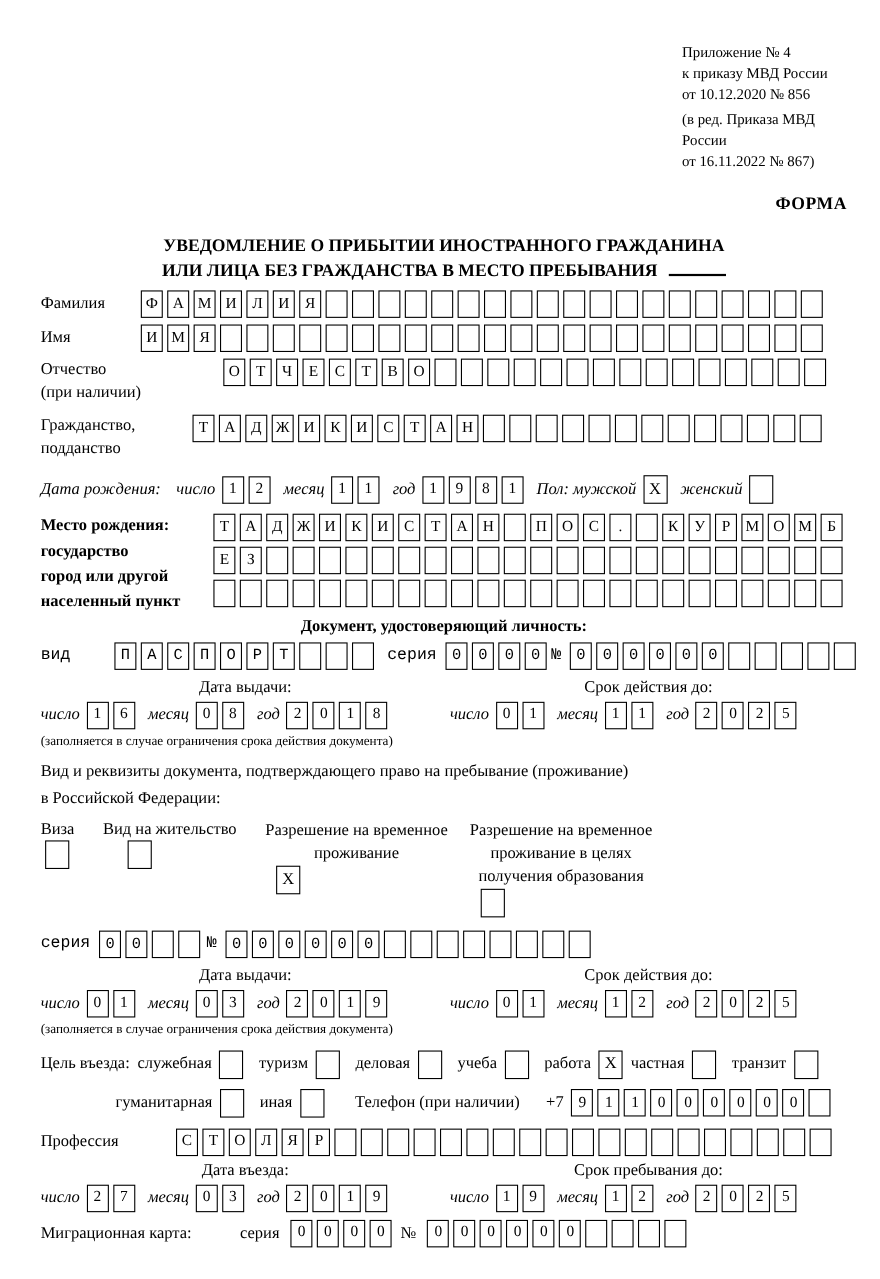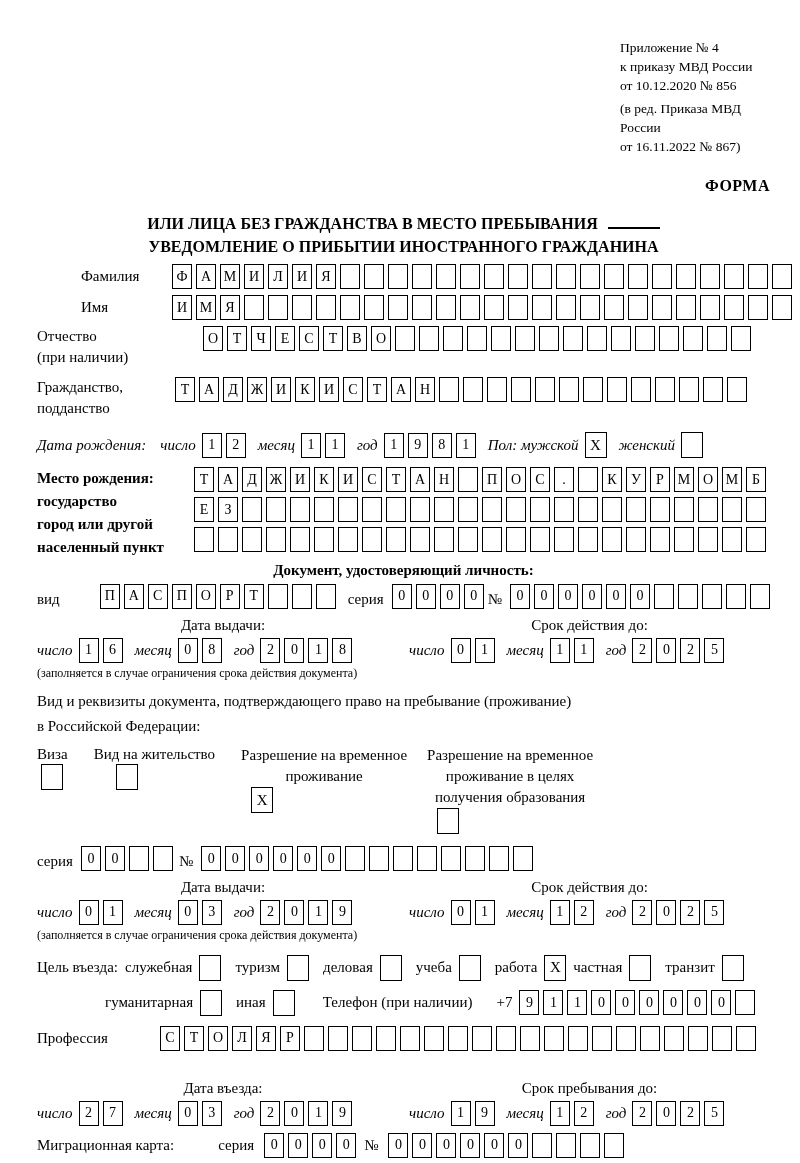--- a/index.html
+++ b/index.html
@@ -27,37 +27,37 @@
     font-size: 14px; line-height: 1;
   }
   .checkbox {
     display: inline-flex; align-items: center; justify-content: center;
     width: 22px; height: 26px; flex: 0 0 auto;
     border: 1.6px solid #000; font-size: 15px; font-weight: normal;
   }
   .row { display: flex; align-items: flex-start; }
   .lbl { flex: 0 0 auto; }
   
-  .r-surname, .r-name { margin-top: 6px; margin-left: 44px; }
+  .r-surname, .r-name { margin-top: 6px; }
   .r-surname .lbl, .r-name .lbl { width: 91px; padding-top: 3px; }
   .grid2 { display: grid; grid-template-columns: 166px 1fr; margin-top: 6px; row-gap: 9px; }
   .grid2 .lbl2 { line-height: 21px; }
   .citizen-boxes { margin-left: -28px; }
   
   .inlinefields { display: flex; align-items: center; }
   .inlinefields .t { margin-right: 6px; font-style: italic; }
   .inlinefields .g { display: flex; margin-right: 8px; }
   .r-birthdate { margin-top: 13px; align-items: center; }
   
   .r-birthplace { margin-top: 9px; }
   .r-birthplace .lblcol { width: 168px; line-height: 23px; font-weight: bold; }
   .boxstack > .boxrow { margin-bottom: 5px; }
   
   .doc-head { text-align: center; font-weight: bold; font-size: 15px; margin-top: 2px; margin-bottom: 4px; }
-  .r-docvid { align-items: flex-end; }
+  .r-docvid { align-items: center; font-family: Liberation Mono, monospace; }
   .r-docvid .t { margin: 0 8px; }
   .r-docvid .t.first { margin: 0 40px 0 8px; }
   
   .dates { display: flex; margin-top: 7px; }
   .dates-left { width: 372px; }
   .dates-right { flex: 1 1 auto; }
   .date-head { text-align: center; margin-bottom: 3px; }
   .small-note { text-align: left; font-size: 12px; margin-top: 3px; }
   
   .res-line { margin-top: 11px; }
@@ -87,22 +87,22 @@
     <div>Приложение № 4</div>
     <div>к приказу МВД России</div>
     <div>от 10.12.2020 № 856</div>
     <div class="gap"></div>
     <div>(в ред. Приказа МВД России</div>
     <div>от 16.11.2022 № 867)</div>
   </div>
   <div class="forma">ФОРМА</div>
 
   <div class="title">
+    <div>УВЕДОМЛЕНИЕ О ПРИБЫТИИ ИНОСТРАННОГО ГРАЖДАНИНА</div>
     <div><span>ИЛИ ЛИЦА БЕЗ ГРАЖДАНСТВА В МЕСТО ПРЕБЫВАНИЯ</span><span class="title-underline"></span></div>
-    <div>УВЕДОМЛЕНИЕ О ПРИБЫТИИ ИНОСТРАННОГО ГРАЖДАНИНА</div>
   </div>
 
 
   <div class="row r-surname">
     <div class="lbl">Фамилия</div>
     <div class="boxrow">
         <span class="cbox">Ф</span>
         <span class="cbox">А</span>
         <span class="cbox">М</span>
         <span class="cbox">И</span>
@@ -592,21 +592,21 @@
         <span class="cbox"></span>
         <span class="cbox"></span>
         <span class="cbox"></span>
         <span class="cbox"></span>
         <span class="cbox"></span>
         <span class="cbox"></span>
         <span class="cbox"></span>
       </div>
   </div>
 
-  <div class="dates" style="margin-top:28px;justify-content:space-between;">
+  <div class="dates" style="margin-top:4px;justify-content:space-between;">
     <div class="dates-left">
       <div class="date-head">Дата въезда:</div>
       <div class="inlinefields">
         <span class="t">число</span>
         <span class="g boxrow">
             <span class="cbox">2</span>
             <span class="cbox">7</span>
           </span>
         <span class="t">месяц</span>
         <span class="g boxrow">

